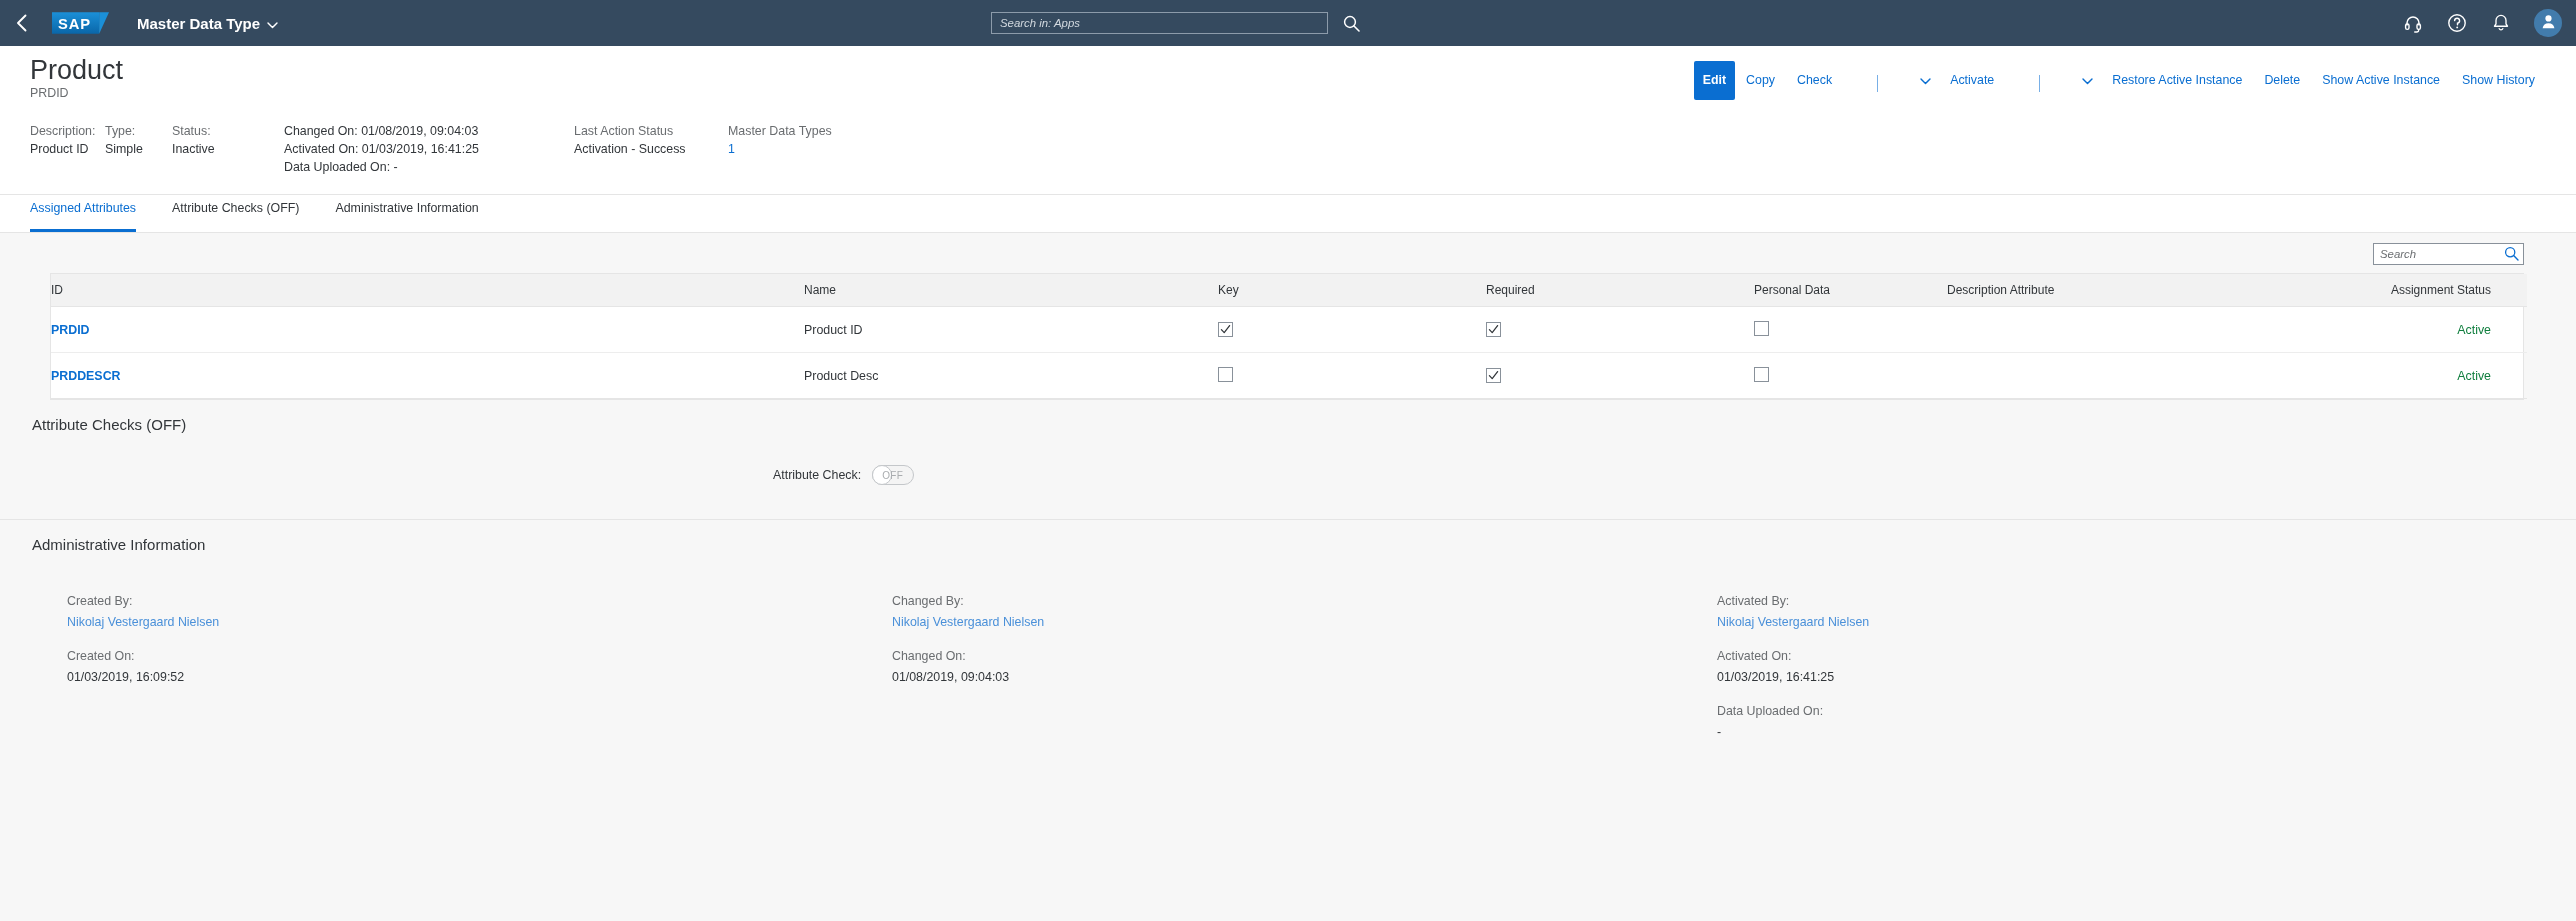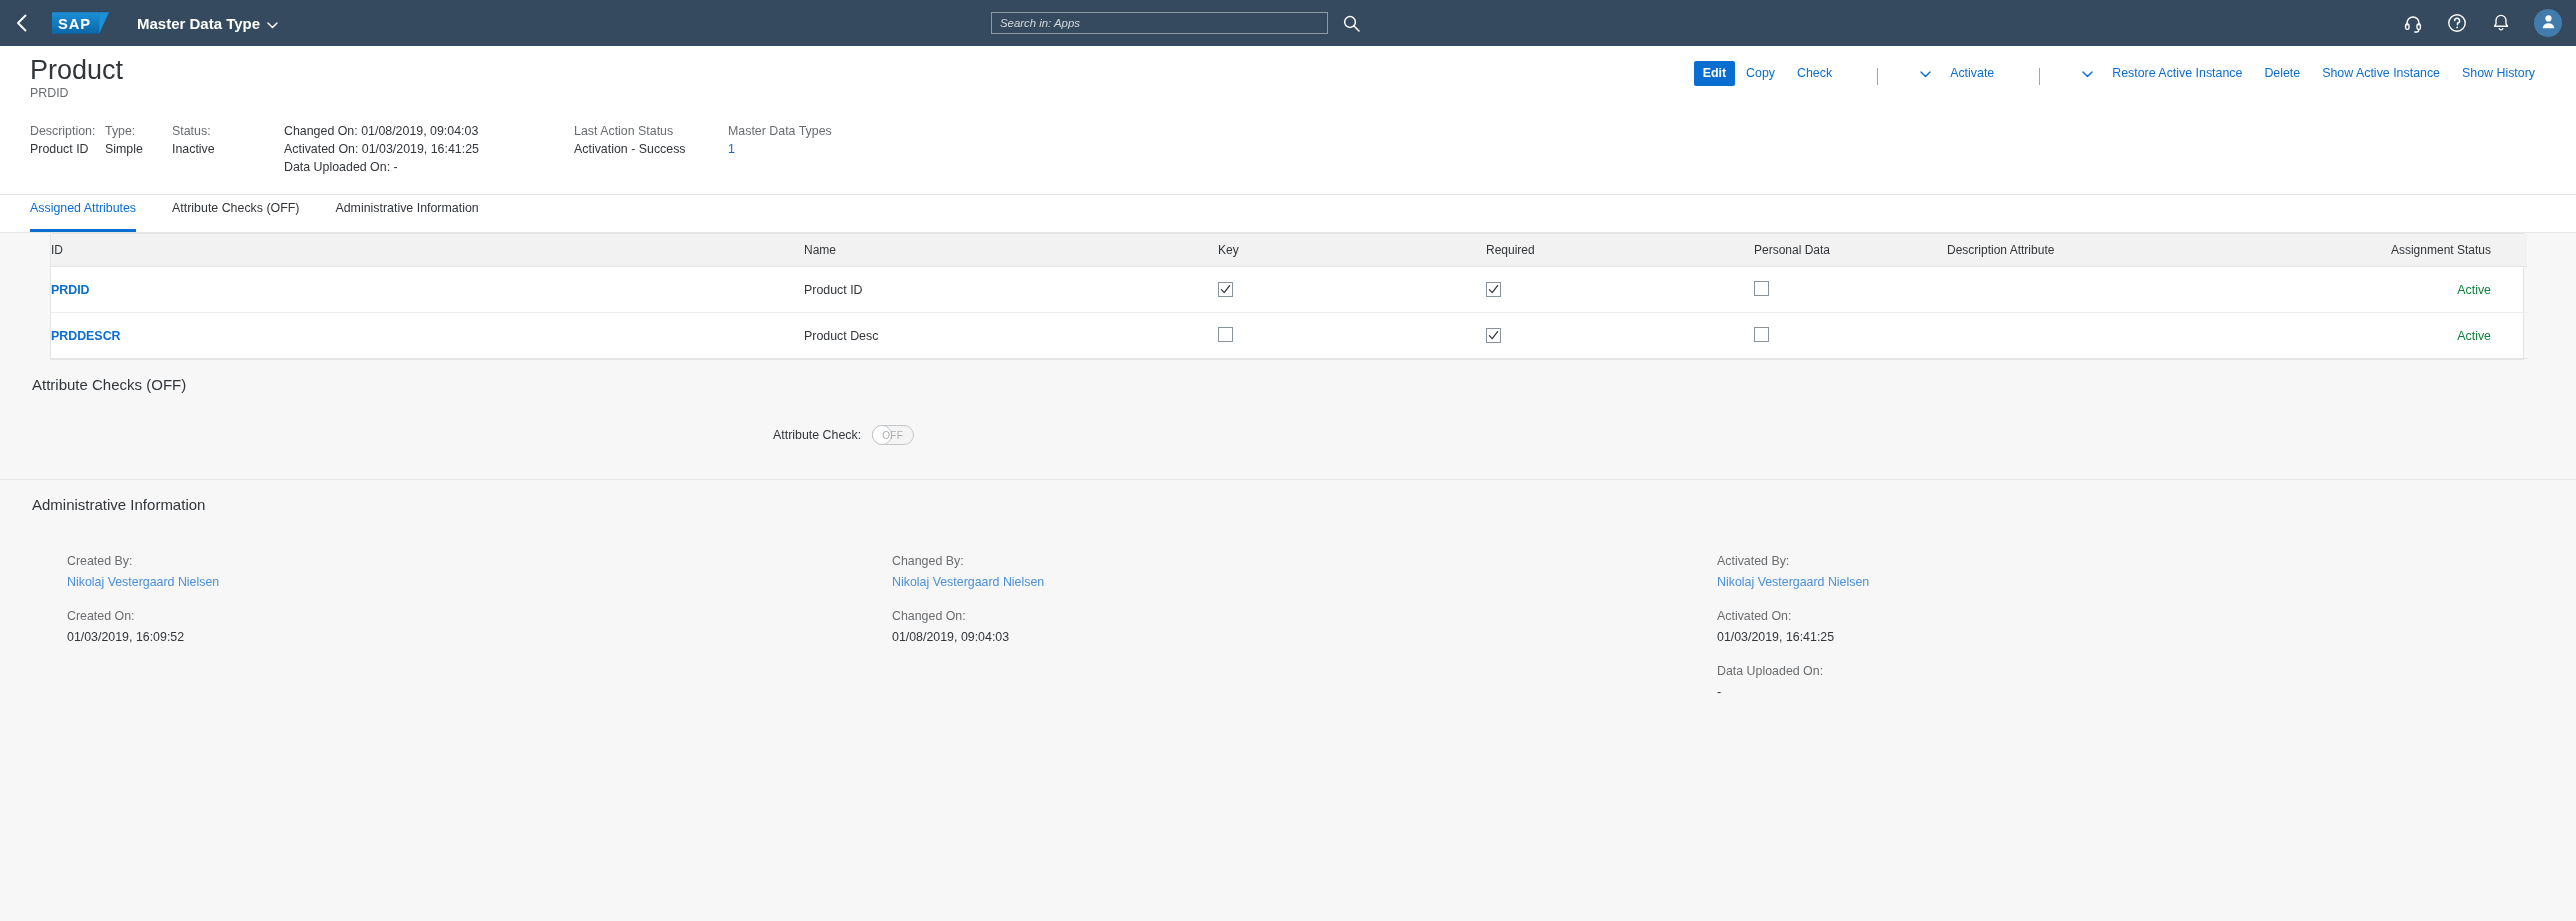--- a/index.html
+++ b/index.html
@@ -91,21 +91,21 @@
   }
 
   .actions {
     display: flex; align-items: center; gap: 0px;
     margin-top: 3px;
   }
   .btn-emph {
     background: #0a6ed1; color: #ffffff;
     font-size: 12.4px; font-weight: bold;
     border: none;
-    padding: 5px 9px;
+    padding: 12px 9px;
     border-radius: 2px;
     cursor: pointer;
     font-family: "Liberation Sans", sans-serif;
     line-height: 15px;
   }
   .btn-txt {
     background: transparent; border: none;
     color: #0a6ed1; font-size: 12.4px;
     padding: 4px 11px;
     cursor: pointer;
@@ -420,20 +420,31 @@
 
 <div class="tabbar">
   <div class="tab active">Assigned Attributes</div>
   <div class="tab">Attribute Checks (OFF)</div>
   <div class="tab">Administrative Information</div>
 </div>
 
 <div class="content">
 
   <div class="section">
+    <div class="table-toolbar">
+      <div class="tbl-search">
+        <input type="text" placeholder="Search" style="">
+        <span class="mag">
+          <svg width="15" height="15" viewBox="0 0 15 15">
+              <circle cx="6.2" cy="6.2" r="4.6" stroke="#0a6ed1" stroke-width="1.3" fill="none"></circle>
+              <path d="M9.6 9.6 L14 14" stroke="#0a6ed1" stroke-width="1.4" stroke-linecap="round"></path>
+            </svg>
+        </span>
+      </div>
+    </div>
 
     <div class="tablecard">
       <table class="grid">
         <colgroup>
           <col style="width:753px">
             <col style="width:414px">
             <col style="width:268px">
           <col style="width:268px">
             <col style="width:193px">
             <col style="width:362px">

